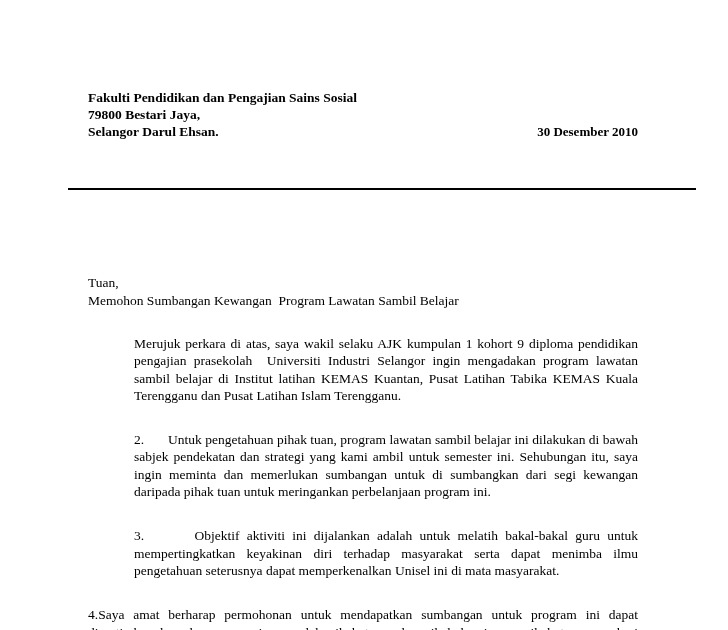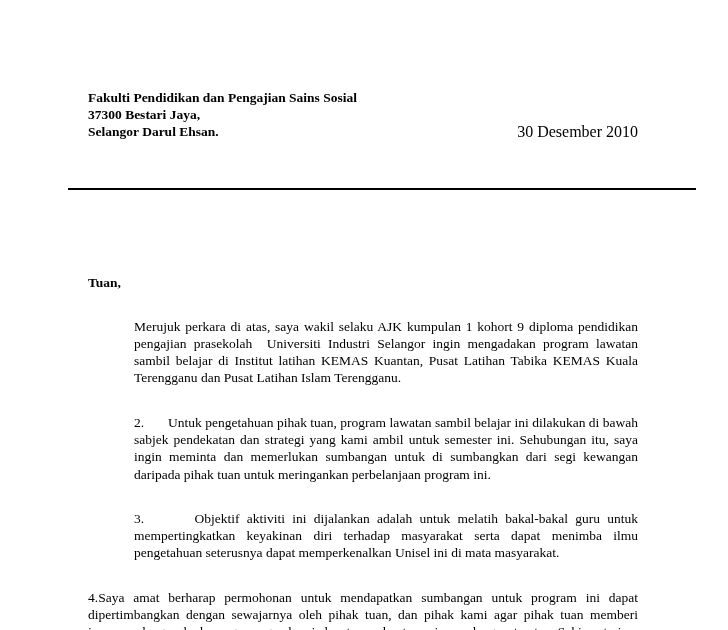--- a/index.html
+++ b/index.html
@@ -31,35 +31,35 @@
   }
   .sender-line {
     white-space: nowrap;
   }
   .sender-last-row {
     display: flex;
     justify-content: space-between;
     align-items: flex-end;
   }
   .date {
-    font-weight: normal;
-    font-size: 16px;
+    font-weight: bold;
+    font-size: 13px;
     white-space: nowrap;
   }
   .rule {
     position: absolute;
     left: 68px;
     right: 32px;
     top: 188px;
     height: 0;
     border-top: 2.5px solid #000000;
   }
   .salutation-block {
     margin-top: 84px;
-    font-weight: bold;
+    font-weight: normal;
     font-size: 13.5px;
     line-height: 17.5px;
   }
   .body-block {
     margin-top: 26px;
     font-size: 13.5px;
     line-height: 17.3px;
   }
   .body-block p {
     margin: 0 0 18px 0;
@@ -71,34 +71,35 @@
   }
 </style>
 </head>
 <body>
 
 <div class="page">
   <div class="content">
 
     <div class="sender-block">
       <div class="sender-line">Fakulti Pendidikan dan Pengajian Sains Sosial</div>
-      <div class="sender-line">37300 Bestari Jaya,</div>
+      <div class="sender-line">79800 Bestari Jaya,</div>
       <div class="sender-last-row">
         <span class="sender-line">Selangor Darul Ehsan.</span>
         <span class="date">30 Desember 2010</span>
       </div>
     </div>
 
   </div>
 
   <div class="rule"></div>
 
   <div class="content" style="top: 190px;">
     <div class="salutation-block">
       <div>Tuan,</div>
+      <div>Memohon Sumbangan Kewangan&nbsp; Program Lawatan Sambil Belajar</div>
     </div>
 
     <div class="body-block">
       <p class="gap-large">Merujuk perkara di atas, saya wakil selaku AJK kumpulan 1 kohort 9 diploma pendidikan pengajian prasekolah&nbsp; Universiti Industri Selangor ingin mengadakan program lawatan sambil belajar di Institut latihan KEMAS Kuantan, Pusat Latihan Tabika KEMAS Kuala Terengganu dan Pusat Latihan Islam Terengganu.</p>
       <p class="gap-large">2.&nbsp;&nbsp;&nbsp;&nbsp;&nbsp;&nbsp;&nbsp;Untuk pengetahuan pihak tuan, program lawatan sambil belajar ini dilakukan di bawah sabjek pendekatan dan strategi yang kami ambil untuk semester ini. Sehubungan itu, saya ingin meminta dan memerlukan sumbangan untuk di sumbangkan dari segi kewangan daripada pihak tuan untuk meringankan perbelanjaan program ini.</p>
       <p class="gap-large">3.&nbsp;&nbsp;&nbsp;&nbsp;&nbsp;&nbsp;&nbsp;Objektif aktiviti ini dijalankan adalah untuk melatih bakal-bakal guru untuk mempertingkatkan keyakinan diri terhadap masyarakat serta dapat menimba ilmu pengetahuan seterusnya dapat memperkenalkan Unisel ini di mata masyarakat.</p>
       <p>4.Saya amat berharap permohonan untuk mendapatkan sumbangan untuk program ini dapat dipertimbangkan dengan sewajarnya oleh pihak tuan, dan pihak kami agar pihak tuan memberi jawapan dengan kadar segera agar kami dapat membuat persiapan dengan teratur. Sekian, terima kasih.</p>
     </div>
   </div>
 </div>

